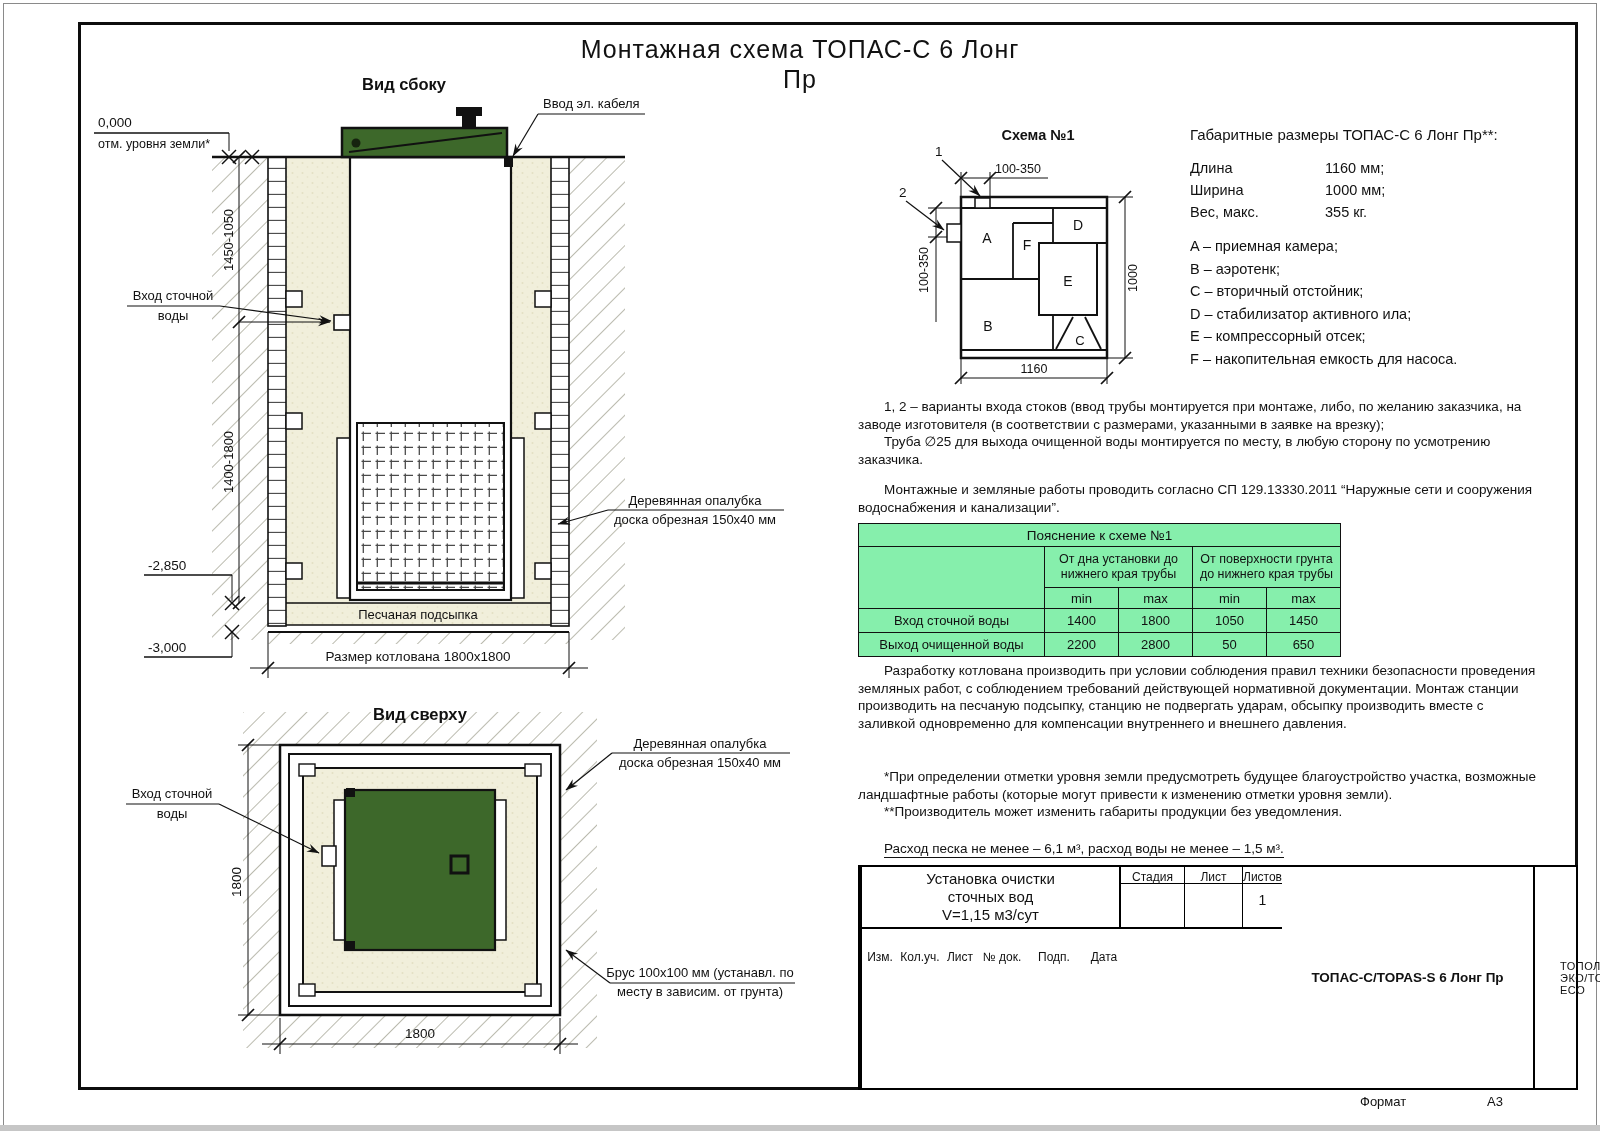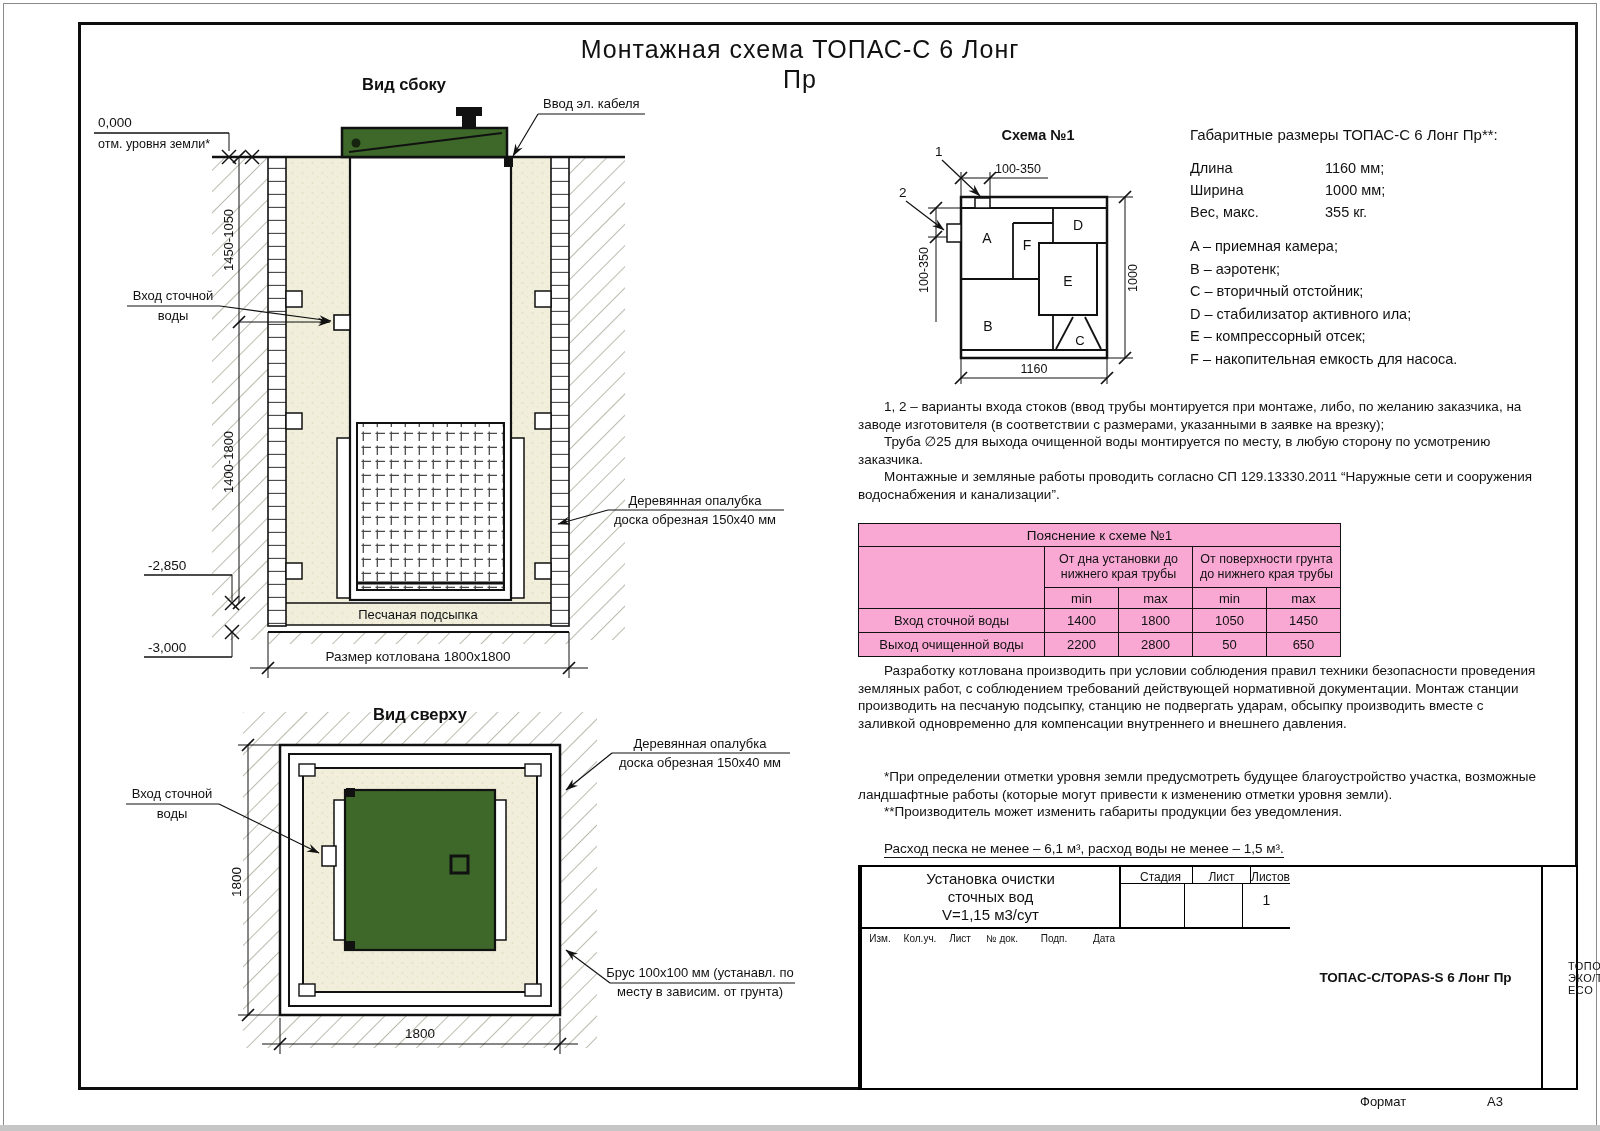--- a/index.html
+++ b/index.html
@@ -17,21 +17,21 @@
   .tb{position:absolute;font-size:13.5px;line-height:17.6px;}
   .tb p{margin:0;text-indent:26px;}
 
   .specs{position:absolute;left:1190px;top:126px;width:350px;font-size:14.5px;}
   .specs-heading{font-size:15px;margin-bottom:14px;}
   .spec-row{display:flex;line-height:22px;}
   .spec-label{width:135px;}
   .legend{margin-top:12px;}
   .legend div{line-height:22.5px;}
 
-  table.expl{position:absolute;left:858px;top:523px;border-collapse:collapse;font-size:13px;background:#f9a8d4;}
+  table.expl{position:absolute;left:858px;top:523px;border-collapse:collapse;font-size:13px;background:#86efac;}
   table.expl td{border:1.6px solid #111;text-align:center;padding:0 4px;}
   td.expl-title{height:22px;font-size:13.5px;}
   td.expl-group{height:40px;font-size:12.5px;line-height:15px;}
   td.expl-mm{height:20px;}
   td.expl-cell{height:23px;}
   td.expl-label{text-align:center;}
 
   .consumption{position:absolute;left:858px;top:841px;font-size:13.5px;text-indent:26px;width:600px;}
   .consumption span{border-bottom:1.5px solid #111;padding-bottom:1px;}
 
@@ -48,29 +48,29 @@
       linear-gradient(#000,#000),linear-gradient(#000,#000);
     background-repeat:no-repeat;
     background-position:
       40px 0,80px 0,120px 0,164px 0,224px 0,
       0 19px,0 38px,0 57px,0 76px,0 100px,
       0 117px,0 134px,0 151px,0 168px,0 185px,0 202px;
     background-size:
       1.5px 100%,1.5px 100%,1.5px 100%,1.5px 100%,1.5px 100%,
       100% 1.5px,100% 1.5px,100% 1.5px,100% 1.6px,100% 1.6px,
       100% 1.4px,100% 1.4px,100% 1.4px,100% 1.4px,100% 1.4px,100% 1.4px;}
-  .st-h{position:absolute;top:66px;font-size:10px;text-align:center;white-space:nowrap;overflow:hidden;}
+  .st-h{position:absolute;top:83px;font-size:12px;text-align:center;white-space:nowrap;overflow:hidden;}
   .stamp-right{flex:1;display:flex;flex-direction:row;}
   .r-top1{height:55px;border-bottom:1.6px solid #000;box-sizing:border-box;}
   .r-top2{height:53px;border-bottom:2.5px solid #000;box-sizing:border-box;}
   .r-mid{height:62px;border-bottom:2.5px solid #000;box-sizing:border-box;display:flex;}
   .r-name{width:259px;border-right:2px solid #000;box-sizing:border-box;text-align:center;
           font-size:15px;line-height:18px;padding-top:3px;}
   .r-slt{flex:1;display:flex;flex-direction:column;}
-  .slt-h{display:flex;height:17px;border-bottom:1.6px solid #000;box-sizing:border-box;padding-left:8px;}
+  .slt-h{display:flex;height:17px;border-bottom:1.6px solid #000;box-sizing:border-box;}
   .slt-h div,.slt-v div{box-sizing:border-box;text-align:center;}
   .slt-c1{width:64px;border-right:1.6px solid #000;}
   .slt-c2{width:58px;border-right:1.6px solid #000;}
   .slt-c3{flex:1;}
   .slt-h div{font-size:12px;line-height:20px;}
   .slt-v{flex:1;display:flex;}
   .slt-v div{font-size:14px;line-height:32px;}
   .r-bot{flex:1;display:flex;}
   .r-doc{width:253px;border-right:2px solid #000;box-sizing:border-box;display:flex;align-items:center;
          justify-content:center;font-size:13.5px;font-weight:700;}
@@ -348,21 +348,21 @@
       <div>C – вторичный отстойник;</div>
       <div>D – стабилизатор активного ила;</div>
       <div>E – компрессорный отсек;</div>
       <div>F – накопительная емкость для насоса.</div>
     </div>
   </div>
 
   <div class="tb" style="left:858px;top:398px;width:678px;">
     <p>1, 2 – варианты входа стоков (ввод трубы монтируется при монтаже, либо, по желанию заказчика, на заводе изготовителя (в соответствии с размерами, указанными в заявке на врезку);</p>
     <p>Труба ∅25 для выхода очищенной воды монтируется по месту, в любую сторону по усмотрению заказчика.</p>
-    <p style="">Монтажные и земляные работы проводить согласно СП 129.13330.2011 “Наружные сети и сооружения водоснабжения и канализации”.</p>
+    <p style="margin-top:13px">Монтажные и земляные работы проводить согласно СП 129.13330.2011 “Наружные сети и сооружения водоснабжения и канализации”.</p>
   </div>
 
   <table class="expl">
     <colgroup>
         <col style="width:186px">
         <col style="width:74px">
         <col style="width:74px">
         <col style="width:74px">
         <col style="width:74px">
       </colgroup>

